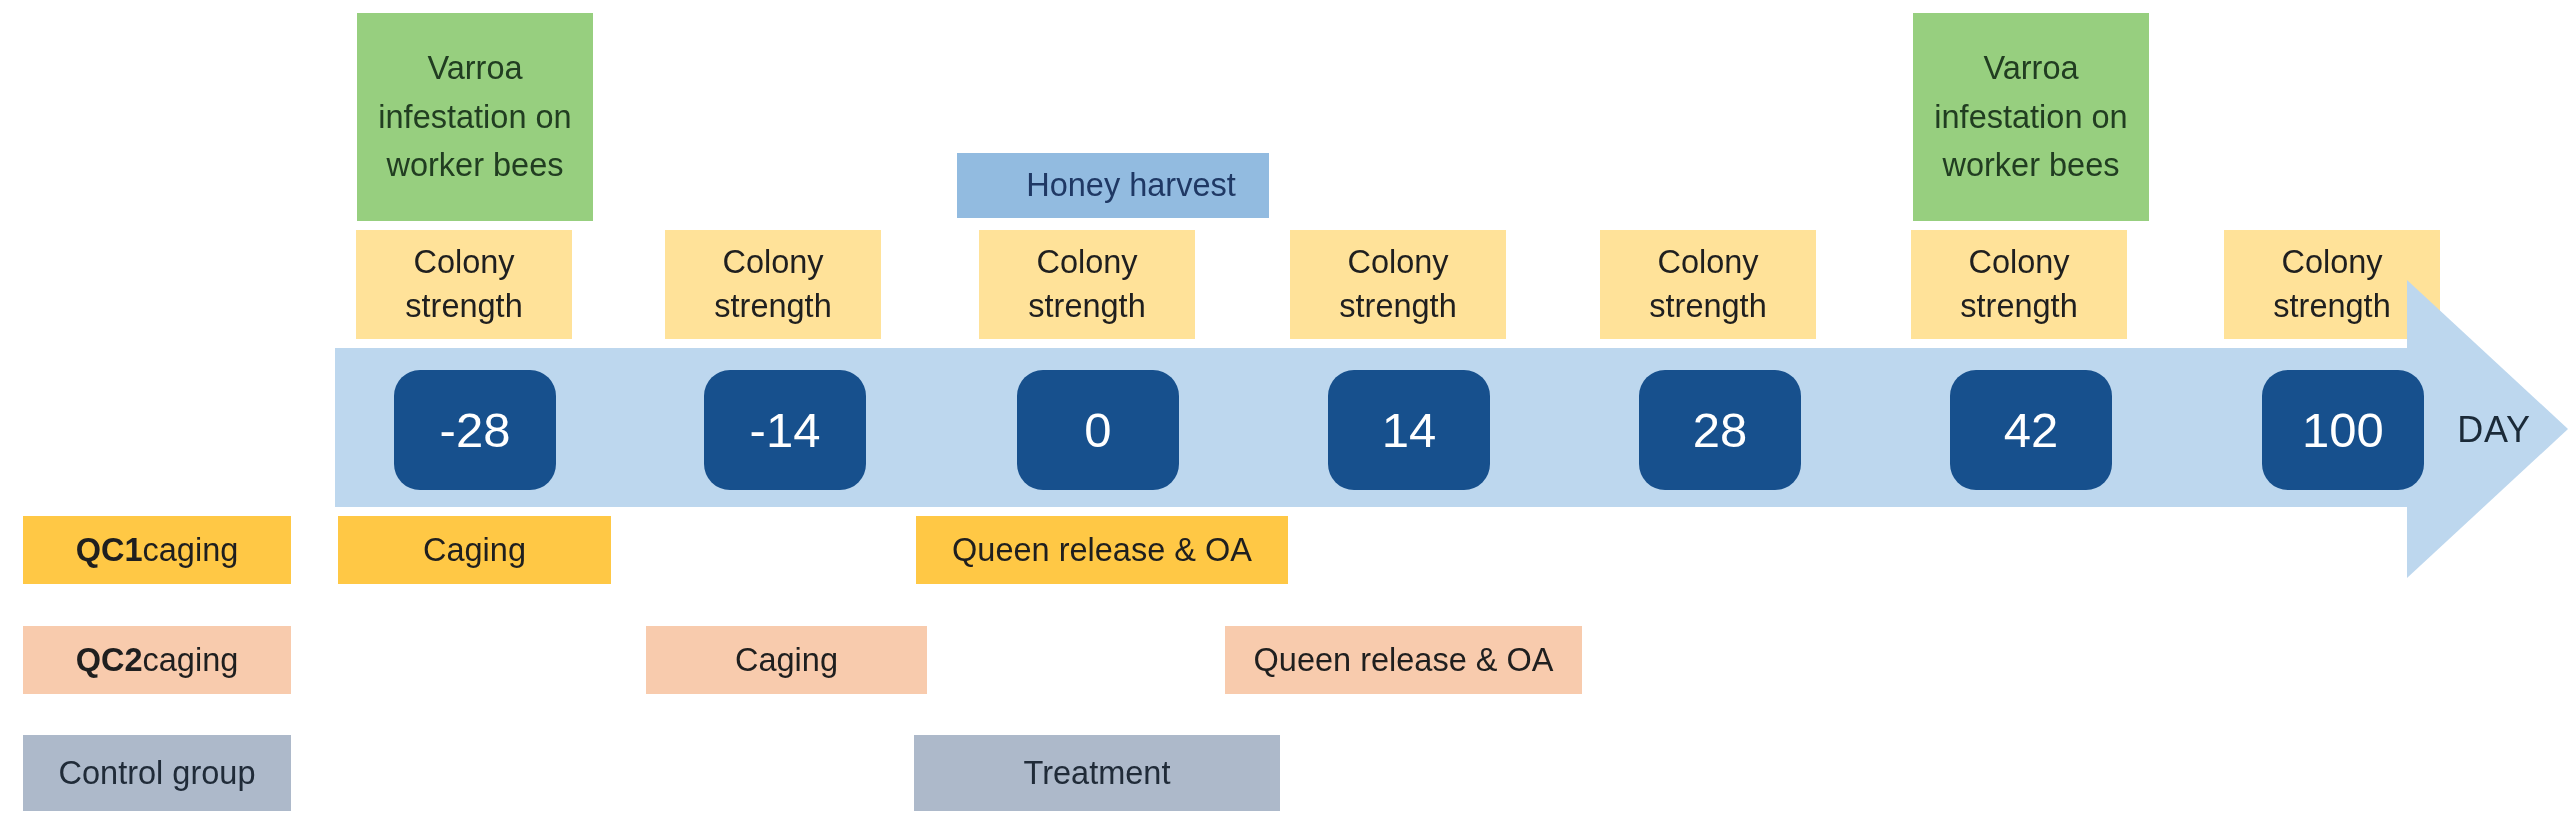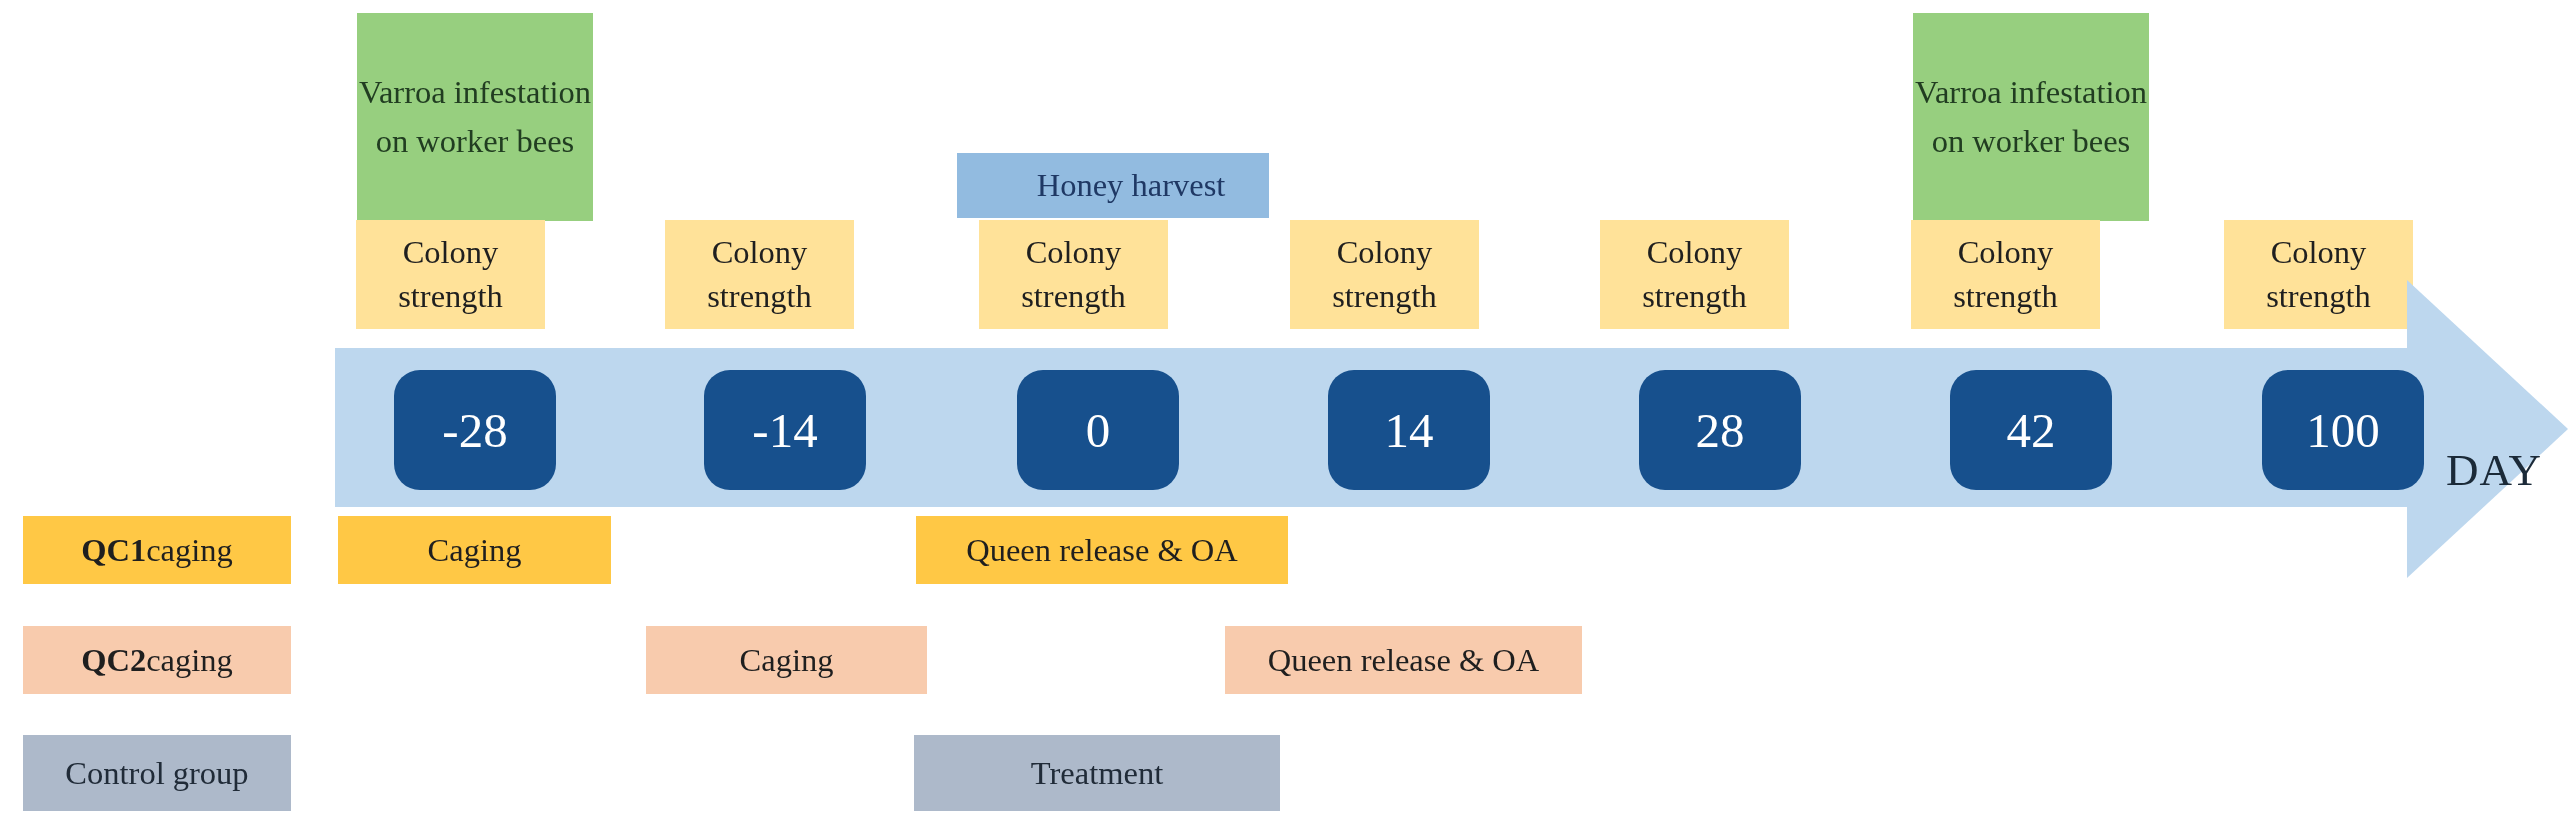--- a/index.html
+++ b/index.html
@@ -8,52 +8,51 @@
     --colony-strength:#FFE299;
     --varroa:#97CF7F;
     --honey-harvest:#92BBE0;
     --qc1-row:#FFC845;
     --qc2-row:#F8CBAD;
     --control-row:#ADB9CA;
   }
   html,body{margin:0;padding:0;background:#fff;}
   .canvas{
     position:relative;width:2576px;height:829px;background:#fff;overflow:hidden;
-    font-family:Liberation Serif, serif;color:#1f1f1f;border-radius:22px;
+    font-family:Liberation Sans, sans-serif;color:#1f1f1f;border-radius:22px;
   }
   .box{
     position:absolute;display:flex;align-items:center;justify-content:center;
     text-align:center;font-size:32.5px;line-height:1.32;
   }
   
   .varroa{background:var(--varroa);color:#213d21;width:236px;height:208px;top:13px;line-height:1.5;}
   .v1{left:357px;} .v2{left:1913px;}
   .honey{background:var(--honey-harvest);color:#1f3864;width:276px;height:65px;left:957px;top:153px;padding-left:36px;}
-  .colony{background:var(--colony-strength);width:189px;height:109px;top:220px;line-height:1.35;}
+  .colony{background:var(--colony-strength);width:216px;height:109px;top:230px;line-height:1.35;}
   .c0{left:356px;} .c1{left:665px;} .c2{left:979px;} .c3{left:1290px;}
   .c4{left:1600px;} .c5{left:1911px;} .c6{left:2224px;}
   
   .bar{position:absolute;left:335px;top:348px;width:2072px;height:159px;background:var(--timeline-bar);}
   .arrow-head{
     position:absolute;left:2407px;top:280px;width:0;height:0;
     border-top:149px solid transparent;border-bottom:149px solid transparent;
     border-left:161px solid var(--timeline-bar);
   }
   .chip{
     position:absolute;top:370px;width:162px;height:120px;border-radius:26px;
     background:var(--day-chip);color:#ffffff;font-size:49px;display:flex;
     align-items:center;justify-content:center;
   }
   .d0{left:394px;} .d1{left:704px;} .d2{left:1017px;} .d3{left:1328px;}
   .d4{left:1639px;} .d5{left:1950px;text-align:right;} .d6{left:2262px;}
   .day-label{
     position:absolute;left:2429px;top:405px;width:130px;height:49px;
-    font-size:45px;color:#1b2a38;display:flex;align-items:center;justify-content:center;
+    font-size:36px;color:#1b2a38;display:flex;align-items:center;justify-content:center;
     letter-spacing:0.8px;
-    margin-top:40px;
   }
   
   .r1{top:516px;height:68px;background:var(--qc1-row);}
   .r2{top:626px;height:68px;background:var(--qc2-row);}
   .r3{top:735px;height:76px;background:var(--control-row);color:#202b38;}
   .qc1-label,.qc2-label,.control-label{left:23px;width:268px;}
   .caging1{left:338px;width:273px;}
   .qrel1{left:916px;width:372px;}
   .caging2{left:646px;width:281px;}
   .qrel2{left:1225px;width:357px;}

